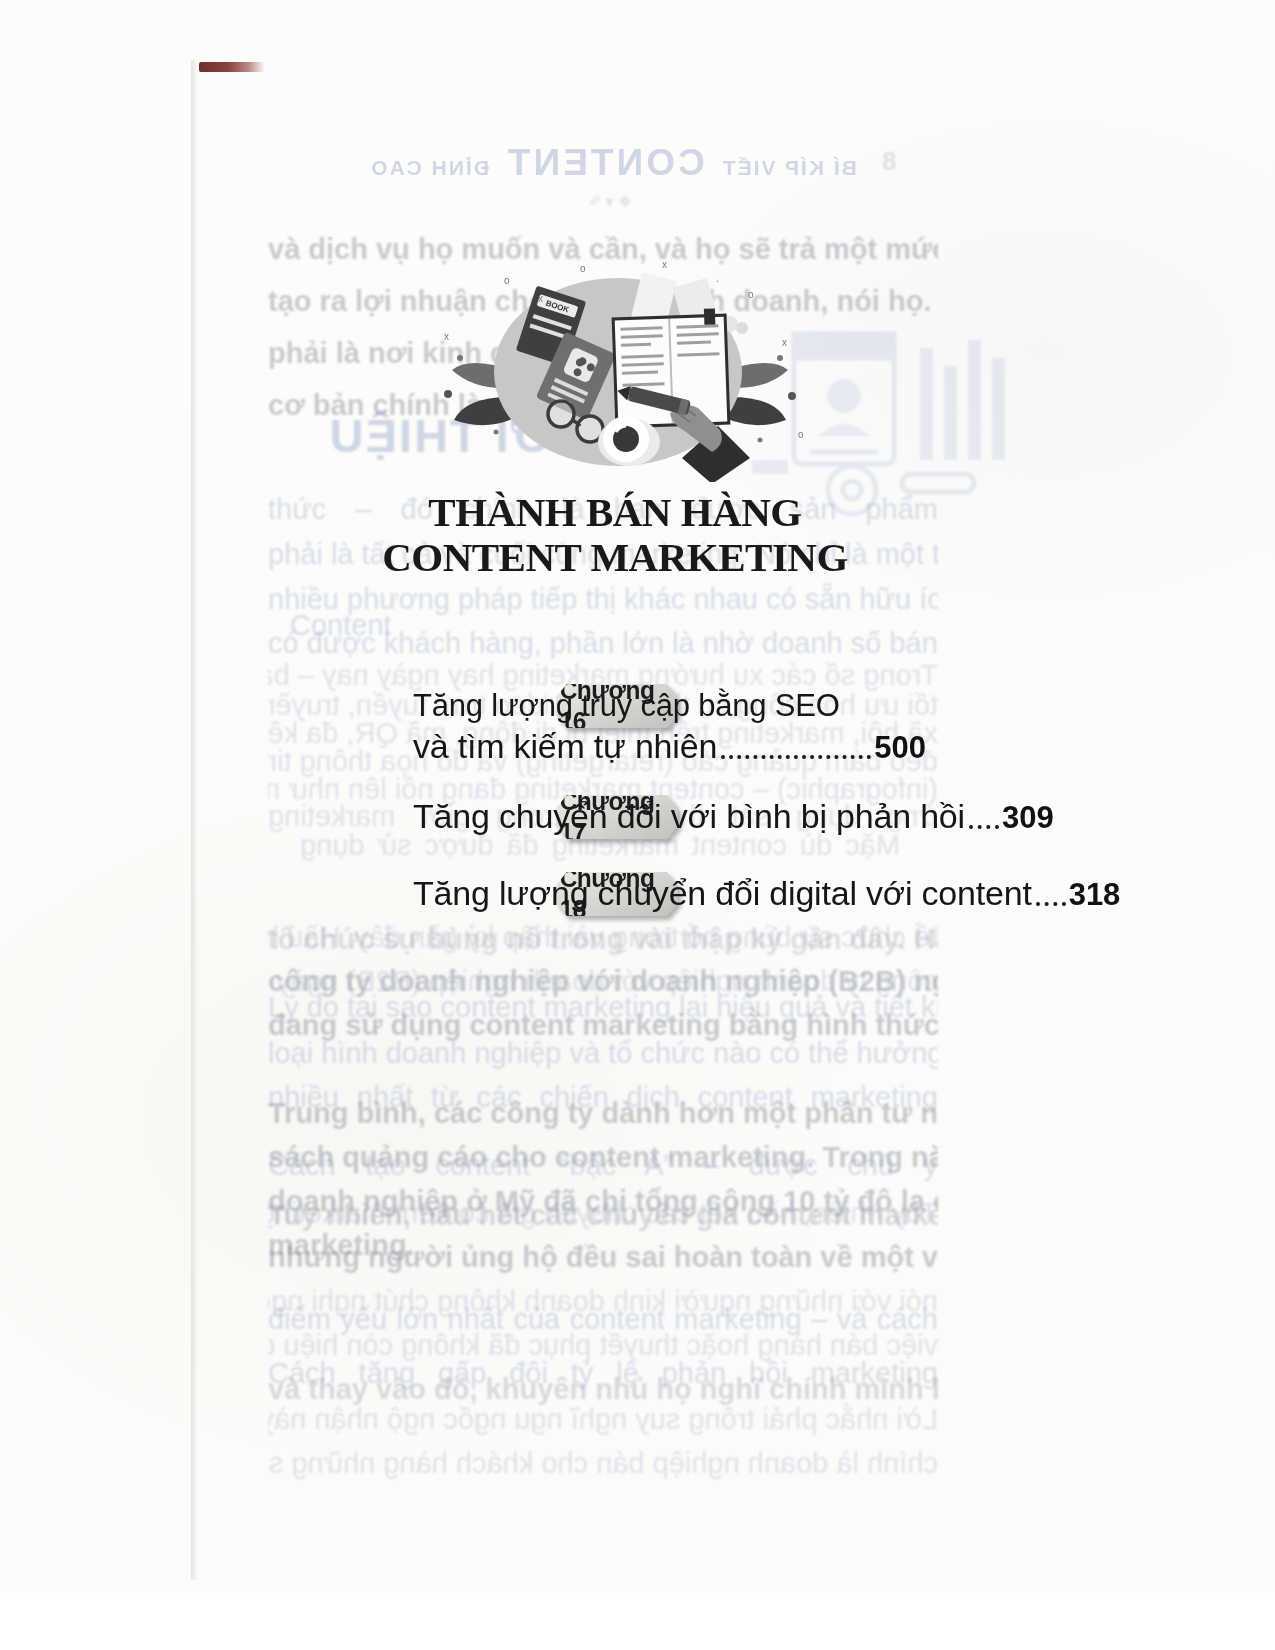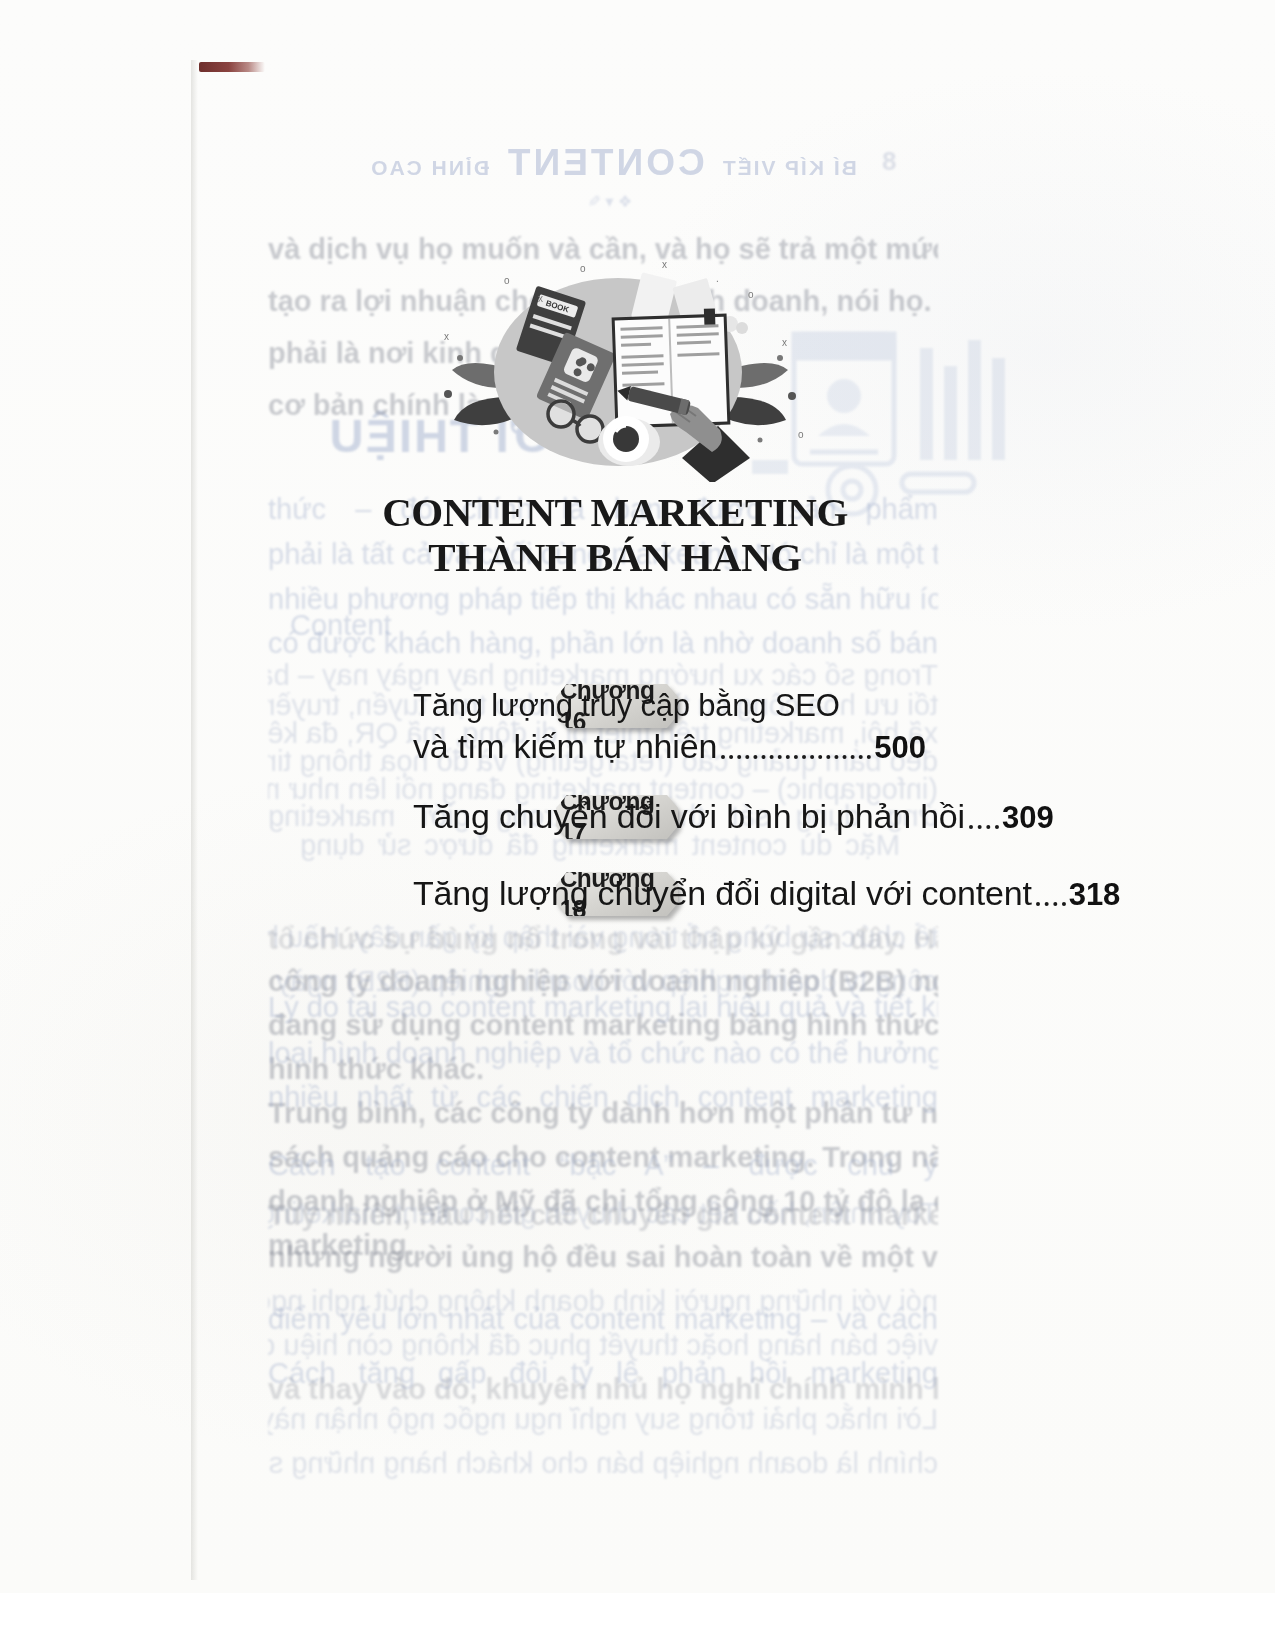--- a/index.html
+++ b/index.html
@@ -96,21 +96,20 @@
   <div class="ghost g-mir" style="top:772px">(infographic) – content marketing đang nổi lên như một</div>
   <div class="ghost g-mir" style="top:799px">ứng dụng sát thủ mới trong giới marketing</div>
   <div class="ghost g-mir" style="top:828px;left:300px;width:600px">Mặc dù content marketing đã được sử dụng</div>
   <div class="ghost g-blue frag" style="top:608px;left:290px;width:170px">Content</div>
   <div class="ghost g-mir" style="top:920px">tổ chức sự bùng nổ trong vài thập kỷ gần đây. Hầu hết các</div>
   <div class="ghost g-dark" style="top:922px;opacity:.25">tổ chức sự bùng nổ trong vài thập kỷ gần đây. Hầu hết các</div>
   <div class="ghost g-dark" style="top:964px">công ty doanh nghiệp với doanh nghiệp (B2B) ngày nay</div>
   <div class="ghost g-mir" style="top:964px">công ty doanh nghiệp với doanh nghiệp (B2B) ngày nay</div>
   <div class="ghost g-dark" style="top:1008px">đang sử dụng content marketing bằng hình thức này hay</div>
   <div class="ghost g-blue" style="top:990px">Lý do tại sao content marketing lại hiệu quả và tiết kiệm</div>
-  <div class="ghost g-dark frag" style="top:1052px;width:280px">hình thức khác.</div>
   <div class="ghost g-blue" style="top:1036px">loại hình doanh nghiệp và tổ chức nào có thể hưởng lợi</div>
   <div class="ghost g-dark" style="top:1096px">Trung bình, các công ty dành hơn một phần tư ngân</div>
   <div class="ghost g-blue" style="top:1080px">nhiều nhất từ các chiến dịch content marketing</div>
   <div class="ghost g-dark" style="top:1140px">sách quảng cáo cho content marketing. Trong năm 2016, các</div>
   <div class="ghost g-dark" style="top:1184px">doanh nghiệp ở Mỹ đã chi tổng cộng 10 tỷ đô la cho content</div>
   <div class="ghost g-blue" style="top:1148px">Cách tạo content “bậc A” – được chú ý</div>
   <div class="ghost g-dark frag" style="top:1228px;width:220px">marketing.</div>
   <div class="ghost g-mir" style="top:1196px">Tuy nhiên, hầu hết các chuyên gia content marketing và</div>
   <div class="ghost g-dark" style="top:1198px;opacity:.3">Tuy nhiên, hầu hết các chuyên gia content marketing và</div>
   <div class="ghost g-dark" style="top:1240px">nhưng người ủng hộ đều sai hoàn toàn về một vấn đề. Họ</div>
@@ -236,22 +235,22 @@
         <text x="14" y="78">x</text>
       <text x="108" y="40">x</text>
         <text x="286" y="20">.</text>
         <text x="368" y="176">o</text>
       <circle cx="66" cy="170" r="2.5"></circle>
         <circle cx="330" cy="178" r="2.5"></circle>
     </g>
   </svg>
 
   <div class="title-block">
+    <div class="part-line">THÀNH BÁN HÀNG</div>
     <div class="part-line">CONTENT MARKETING</div>
-    <div class="part-line">THÀNH BÁN HÀNG</div>
   </div>
 
   <div class="badge-wrap" style="left:278px;top:684px">
     <div class="badge">
         <span>Chương 16</span>
       </div>
   </div>
   <div class="toc-text" style="top:688px">Tăng lượng truy cập bằng SEO</div>
   <div class="toc-line" style="top:727px">
     <span class="t">và tìm kiếm tự nhiên</span>

